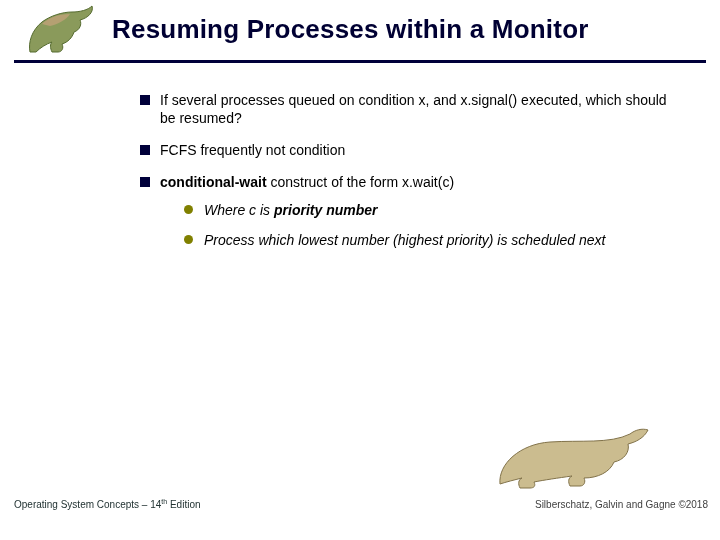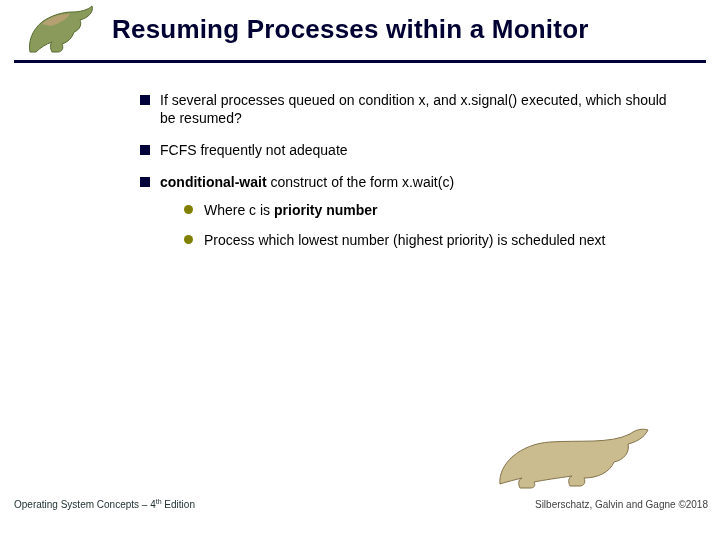--- a/index.html
+++ b/index.html
@@ -5,21 +5,21 @@
   * { margin: 0; padding: 0; box-sizing: border-box; }
   html, body { width: 720px; height: 540px; font-family: Arial, Helvetica, sans-serif; background: #fff; overflow: hidden; }
   .slide { position: relative; width: 720px; height: 516px; border-radius: 26px; }
   .header { position: relative; height: 62px; }
   .title { position: absolute; left: 112px; top: 14px; font-size: 26px; font-weight: bold; color: #000033; letter-spacing: 0.2px; }
   .dino-top { position: absolute; left: 22px; top: 2px; width: 80px; height: 56px; }
   .rule { position: absolute; left: 14px; top: 60px; width: 692px; height: 3px; background: #00003a; }
   .content { position: absolute; left: 140px; top: 92px; width: 540px; font-size: 14px; color: #000; line-height: 1.28; }
   .b1 { position: relative; padding-left: 20px; margin-bottom: 14px; }
   .b1::before { content: ""; position: absolute; left: 0; top: 3px; width: 10px; height: 10px; background: #00003a; }
-  .b2 { position: relative; padding-left: 20px; margin-left: 24px; margin-bottom: 12px; }
+  .b2 { position: relative; padding-left: 20px; margin-left: 24px; margin-bottom: 12px; font-style: italic; }
   .b2::before { content: ""; position: absolute; left: 0; top: 3px; width: 9px; height: 9px; background: #808000; border-radius: 50%; }
   .bold { font-weight: bold; }
   .footer { position: absolute; left: 0; bottom: 6px; width: 720px; height: 20px; font-size: 10px; color: #233; }
   .foot-left { position: absolute; left: 14px; bottom: 0; }
   .foot-center { position: absolute; left: 0; right: 0; text-align: center; bottom: 0; }
   .foot-right { position: absolute; right: 12px; bottom: 0; color: #404040; }
   .sup { font-size: 7px; vertical-align: super; }
   .dino-bot { position: absolute; right: 70px; bottom: 22px; width: 160px; height: 70px; opacity: 0.95; }
 </style>
 </head>
@@ -31,35 +31,35 @@
     <svg class="dino-top" viewBox="0 0 80 56">
       <path d="M8 50 C6 40 10 28 20 20 C28 14 40 10 50 10 C58 10 66 8 70 4 C72 10 66 16 58 18 C60 22 58 28 52 30 C50 36 46 40 40 42 C42 46 40 50 36 50 L30 50 C28 46 28 42 30 40 C24 42 18 46 14 50 Z" fill="#8a9a5b" stroke="#556b2f" stroke-width="1"></path>
       <path d="M20 22 C26 16 36 12 48 12 C44 18 36 22 28 24 Z" fill="#b5a072"></path>
     </svg>
     <div class="title">Resuming Processes within a Monitor</div>
   </div>
   <div class="rule"></div>
 
   <div class="content">
     <div class="b1"><span>If several processes queued on condition x, and x.signal() executed, which should be resumed?</span></div>
-    <div class="b1"><span>FCFS frequently not adequate</span></div>
+    <div class="b1"><span>FCFS frequently not condition</span></div>
     <div class="b1">
       <span class="bold">conditional-wait</span><span> construct of the form x.wait(c)</span>
       <div style="height:10px"></div>
       <div class="b2">
         <span>Where c is </span><span class="bold">priority number</span>
       </div>
       <div class="b2"><span>Process which lowest number (highest priority) is scheduled next</span></div>
     </div>
   </div>
 
   <svg class="dino-bot" viewBox="0 0 160 70">
     <path d="M10 60 C8 40 30 20 60 18 C90 16 120 20 140 10 C145 6 152 4 158 6 C154 14 146 18 138 20 C140 28 134 36 124 38 C120 48 108 54 94 54 C96 58 94 62 90 62 L80 62 C78 58 78 54 82 52 C68 54 54 56 44 58 C46 62 44 64 40 64 L30 64 C28 60 28 56 32 54 C24 56 16 58 10 60 Z" fill="#c9b98a" stroke="#7a6a3f" stroke-width="1"></path>
   </svg>
 
   <div class="footer">
     <div class="foot-left">
-      <span>Operating System Concepts – 4</span><span class="sup">th</span><span> Edition</span>
+      <span>Operating System Concepts – 14</span><span class="sup">th</span><span> Edition</span>
     </div>
     <div class="foot-right">Silberschatz, Galvin and Gagne ©2018</div>
   </div>
 
 </div>
 
 </body></html>

